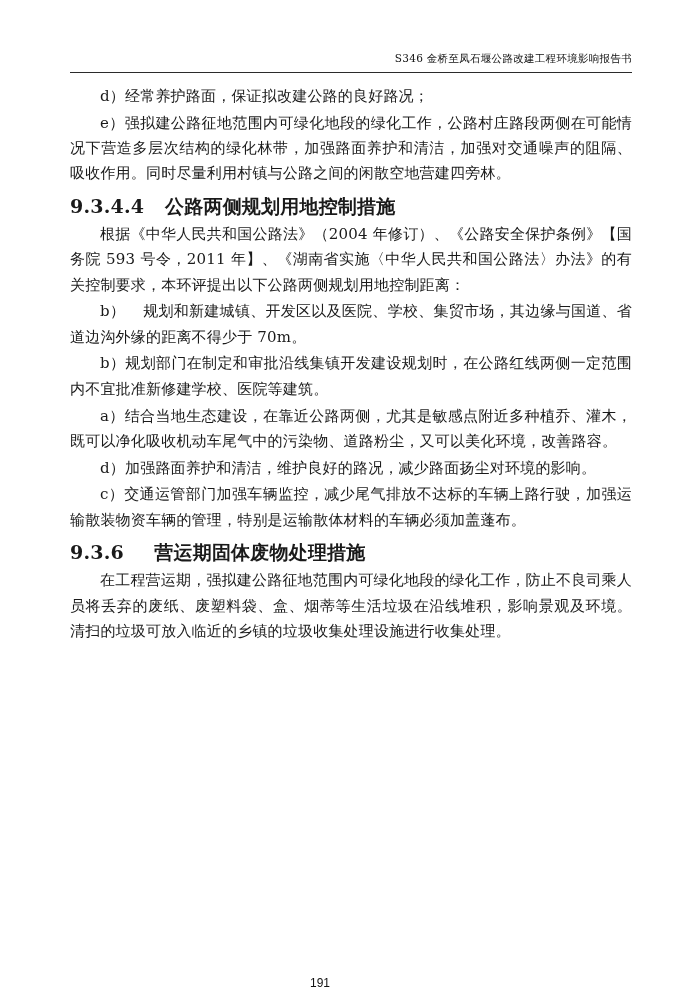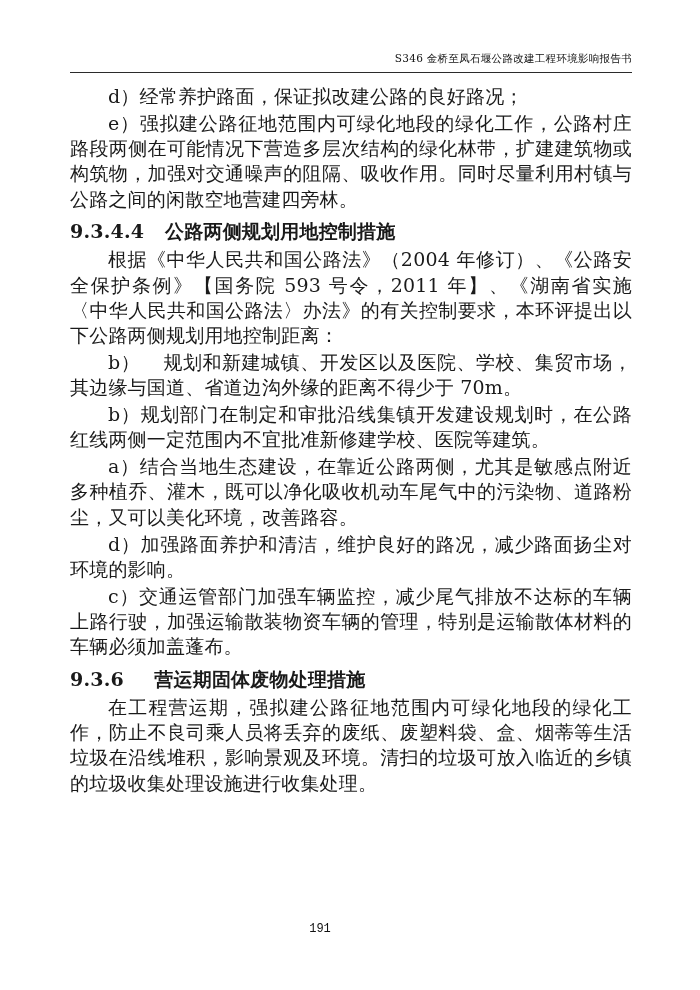--- a/index.html
+++ b/index.html
@@ -39,21 +39,21 @@
     border-top: 1px solid #2b2b2b;
   }
   .content {
     position: absolute;
     top: 84px;
     left: 70px;
     width: 562px;
   }
   p {
     margin: 0 0 1.5px 0;
-    font-size: 19px;
+    font-size: 15px;
     line-height: 25.3px;
     text-align: justify;
     text-justify: inter-ideograph;
     letter-spacing: 0.2px;
   }
   .indent2 {
     text-indent: 2em;
   }
   .heading {
     margin: 7px 0 3px 0;
@@ -75,42 +75,42 @@
   }
   .item-indent {
     text-indent: 2em;
   }
   .item-indent .lab-gap {
     display: inline-block;
     width: 1.2em;
   }
   .footer {
     position: absolute;
-    top: 922px;
+    top: 976px;
     left: 0;
     width: 640px;
     text-align: center;
     font-size: 12px;
-    font-family: Liberation Mono, monospace;
+    font-family: Liberation Sans, sans-serif;
     color: #111;
   }
 </style>
 </head>
 <body>
 
 <div class="page">
 
   <div class="header">S346 金桥至凤石堰公路改建工程环境影响报告书</div>
   <div class="header-rule"></div>
 
   <div class="content">
 
     <p class="indent2">d）经常养护路面，保证拟改建公路的良好路况；</p>
 
-    <p class="indent2">e）强拟建公路征地范围内可绿化地段的绿化工作，公路村庄路段两侧在可能情况下营造多层次结构的绿化林带，扩建建筑物或构筑物，加强对交通噪声的阻隔、吸收作用。同时尽量利用村镇与公路之间的闲散空地营建四旁林。</p>
+    <p class="indent2">e）强拟建公路征地范围内可绿化地段的绿化工作，公路村庄路段两侧在可能情况下营造多层次结构的绿化林带，加强路面养护和清洁，加强对交通噪声的阻隔、吸收作用。同时尽量利用村镇与公路之间的闲散空地营建四旁林。</p>
 
     <div class="heading">
       <span class="num">9.3.4.4</span><span class="num-gap"></span><span>公路两侧规划用地控制措施</span>
     </div>
 
     <p class="indent2">根据《中华人民共和国公路法》（2004 年修订）、《公路安全保护条例》【国务院 593 号令，2011 年】、《湖南省实施〈中华人民共和国公路法〉办法》的有关控制要求，本环评提出以下公路两侧规划用地控制距离：</p>
 
 
     <p class="item-indent">
       <span>b）</span><span class="lab-gap"></span><span>规划和新建城镇、开发区以及医院、学校、集贸市场，其边缘与国道、省道边沟外缘的距离不得少于 70m。</span>

